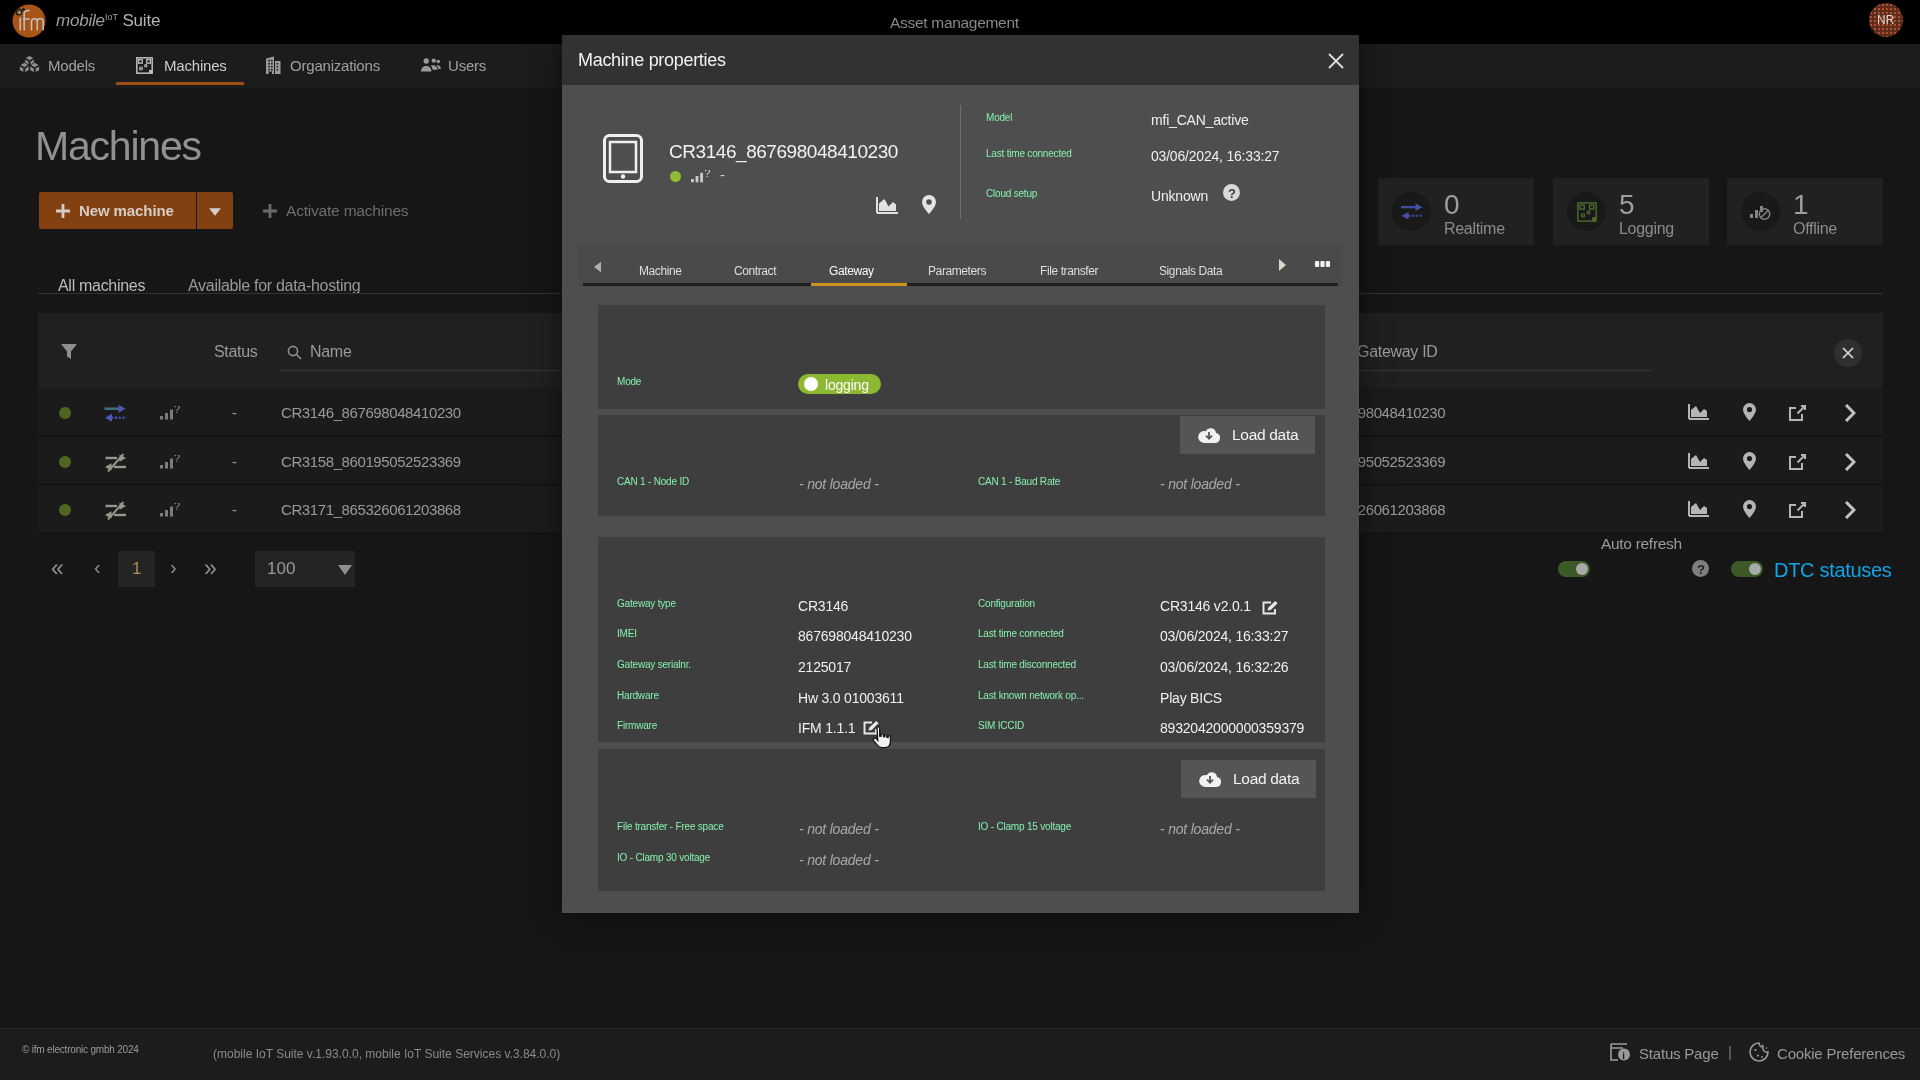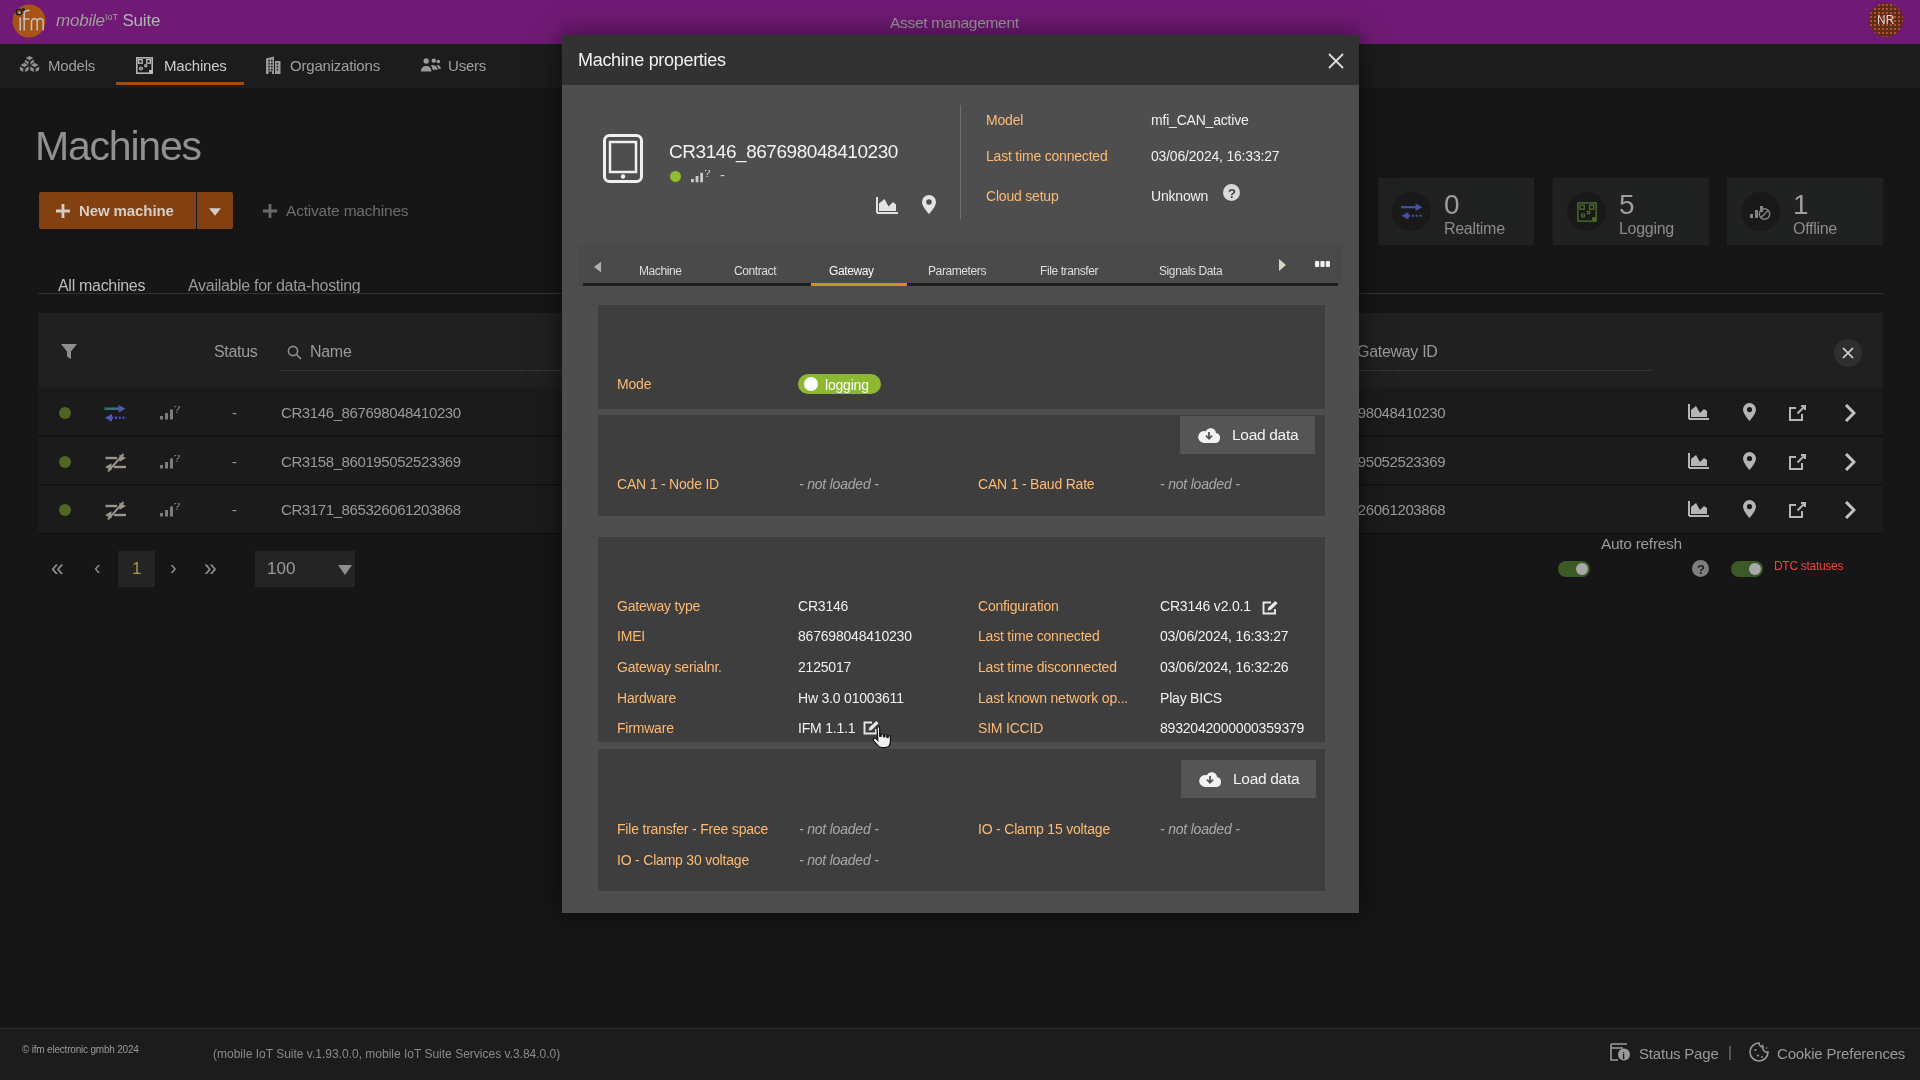--- a/index.html
+++ b/index.html
@@ -2,34 +2,34 @@
 <html><head>
 <meta charset="utf-8">
 <style>
 * { margin:0; padding:0; box-sizing:border-box; }
 html,body { width:1920px; height:1080px; overflow:hidden; background:#151515;
   font-family:"Liberation Sans", sans-serif; }
 .abs { position:absolute; }
 #page { position:relative; width:1920px; height:1080px; }
 .txt { position:absolute; white-space:nowrap; }
 
-#topbar { left:0; top:0; width:1920px; height:44px; background:#701a75; }
+#topbar { left:0; top:0; width:1920px; height:44px; background:#000000; }
 #navbar { left:0; top:44px; width:1920px; height:44px; background:#1c1c1c; }
 #content { left:0; top:88px; width:1920px; height:940px; background:#161616; }
 #footer { left:0; top:1028px; width:1920px; height:52px; background:#1c1c1c; border-top:1px solid #2b2b2b; }
 .navitem { color:#a0a0a0; font-size:15px; letter-spacing:-0.2px; }
 
 #hdrband { left:38px; top:313px; width:1845px; height:75px; background:#202020; }
 .row { position:absolute; left:38px; width:1845px; height:48px; background:#1b1b1b; border-bottom:1px solid #101010; }
 .rowtxt { color:#9a9a9a; font-size:15px; letter-spacing:-0.4px; }
 
 #modal { left:562px; top:35px; width:797px; height:878px; background:#4e4e4e; box-shadow:0 0 26px rgba(0,0,0,0.55); }
 #mtitle { left:0; top:0; width:797px; height:50px; background:#323232; }
 .panel { position:absolute; left:36px; width:727px; background:#3e3e3e; }
-.mlabel { color:#fdba74; font-size:14px; letter-spacing:-0.2px; }
+.mlabel { color:#86efac; font-size:10px; letter-spacing:-0.2px; }
 .mvalue { color:#f0f0f0; font-size:14px; letter-spacing:-0.2px; }
 .notloaded { color:#a9a9a9; font-size:14px; font-style:italic; letter-spacing:-0.2px; }
 .loadbtn { position:absolute; width:135px; height:38px; background:#555555; color:#f2f2f2;
   font-size:15.5px; letter-spacing:-0.3px; text-align:center; }
 .tab { position:absolute; top:229px; color:#dedede; font-size:12px; letter-spacing:-0.4px; }
 .shead { position:absolute; left:36px; width:727px; text-align:center; color:#ededed; font-size:18px; letter-spacing:-0.3px; }
 </style>
 </head>
 <body>
 <div id="page">
@@ -271,21 +271,21 @@
       <path d="M0 0 h14 L7 10 Z" fill="#8f8f8f"></path>
     </svg>
 
   <div class="abs" style="left:1558px;top:561px;width:32px;height:16px;border-radius:8px;background:#3c5a26"></div>
   <div class="abs" style="left:1576px;top:563px;width:12px;height:12px;border-radius:50%;background:#a9a9a9"></div>
   <div class="txt" style="left:1601px;top:535px;font-size:15.5px;color:#9a9a9a;letter-spacing:-0.3px">Auto refresh</div>
   <div class="abs" style="left:1692px;top:560px;width:17px;height:17px;border-radius:50%;background:#7e7e7e"></div>
   <div class="txt" style="left:1697px;top:562px;font-size:13px;color:#1c1c1c;font-weight:bold">?</div>
   <div class="abs" style="left:1731px;top:561px;width:32px;height:16px;border-radius:8px;background:#3c5a26"></div>
   <div class="abs" style="left:1749px;top:563px;width:12px;height:12px;border-radius:50%;background:#a9a9a9"></div>
-  <div class="txt" style="left:1774px;top:559px;font-size:12px;color:#ef4444;letter-spacing:-0.3px">DTC statuses</div>
+  <div class="txt" style="left:1774px;top:559px;font-size:20px;color:#0ea5e9;letter-spacing:-0.3px">DTC statuses</div>
   <div class="abs" id="footer"></div>
   <div class="txt" style="left:22px;top:1044px;font-size:10px;color:#9a9a9a;letter-spacing:-0.2px">© ifm electronic gmbh 2024</div>
   <div class="txt" style="left:213px;top:1047px;font-size:12px;color:#8a8a8a">(mobile IoT Suite v.1.93.0.0, mobile IoT Suite Services v.3.84.0.0)</div>
   <svg class="abs" style="left:1610px;top:1043px" width="22" height="18" viewBox="0 0 22 18">
     <path d="M1 1 h16 M1 1 v16 h7 M1 5 h12" stroke="#9a9a9a" stroke-width="1.6" fill="none"></path>
     <circle cx="14" cy="11.5" r="6" fill="#9a9a9a"></circle>
     <text x="12.2" y="15.5" font-size="9.5" fill="#1c1c1c" font-weight="bold" font-family="Liberation Serif">i</text>
   </svg>
   <div class="txt" style="left:1639px;top:1045px;font-size:15px;color:#9a9a9a;letter-spacing:-0.2px">Status Page</div>
   <div class="txt" style="left:1728px;top:1043px;font-size:15px;color:#7a7a7a">|</div>

